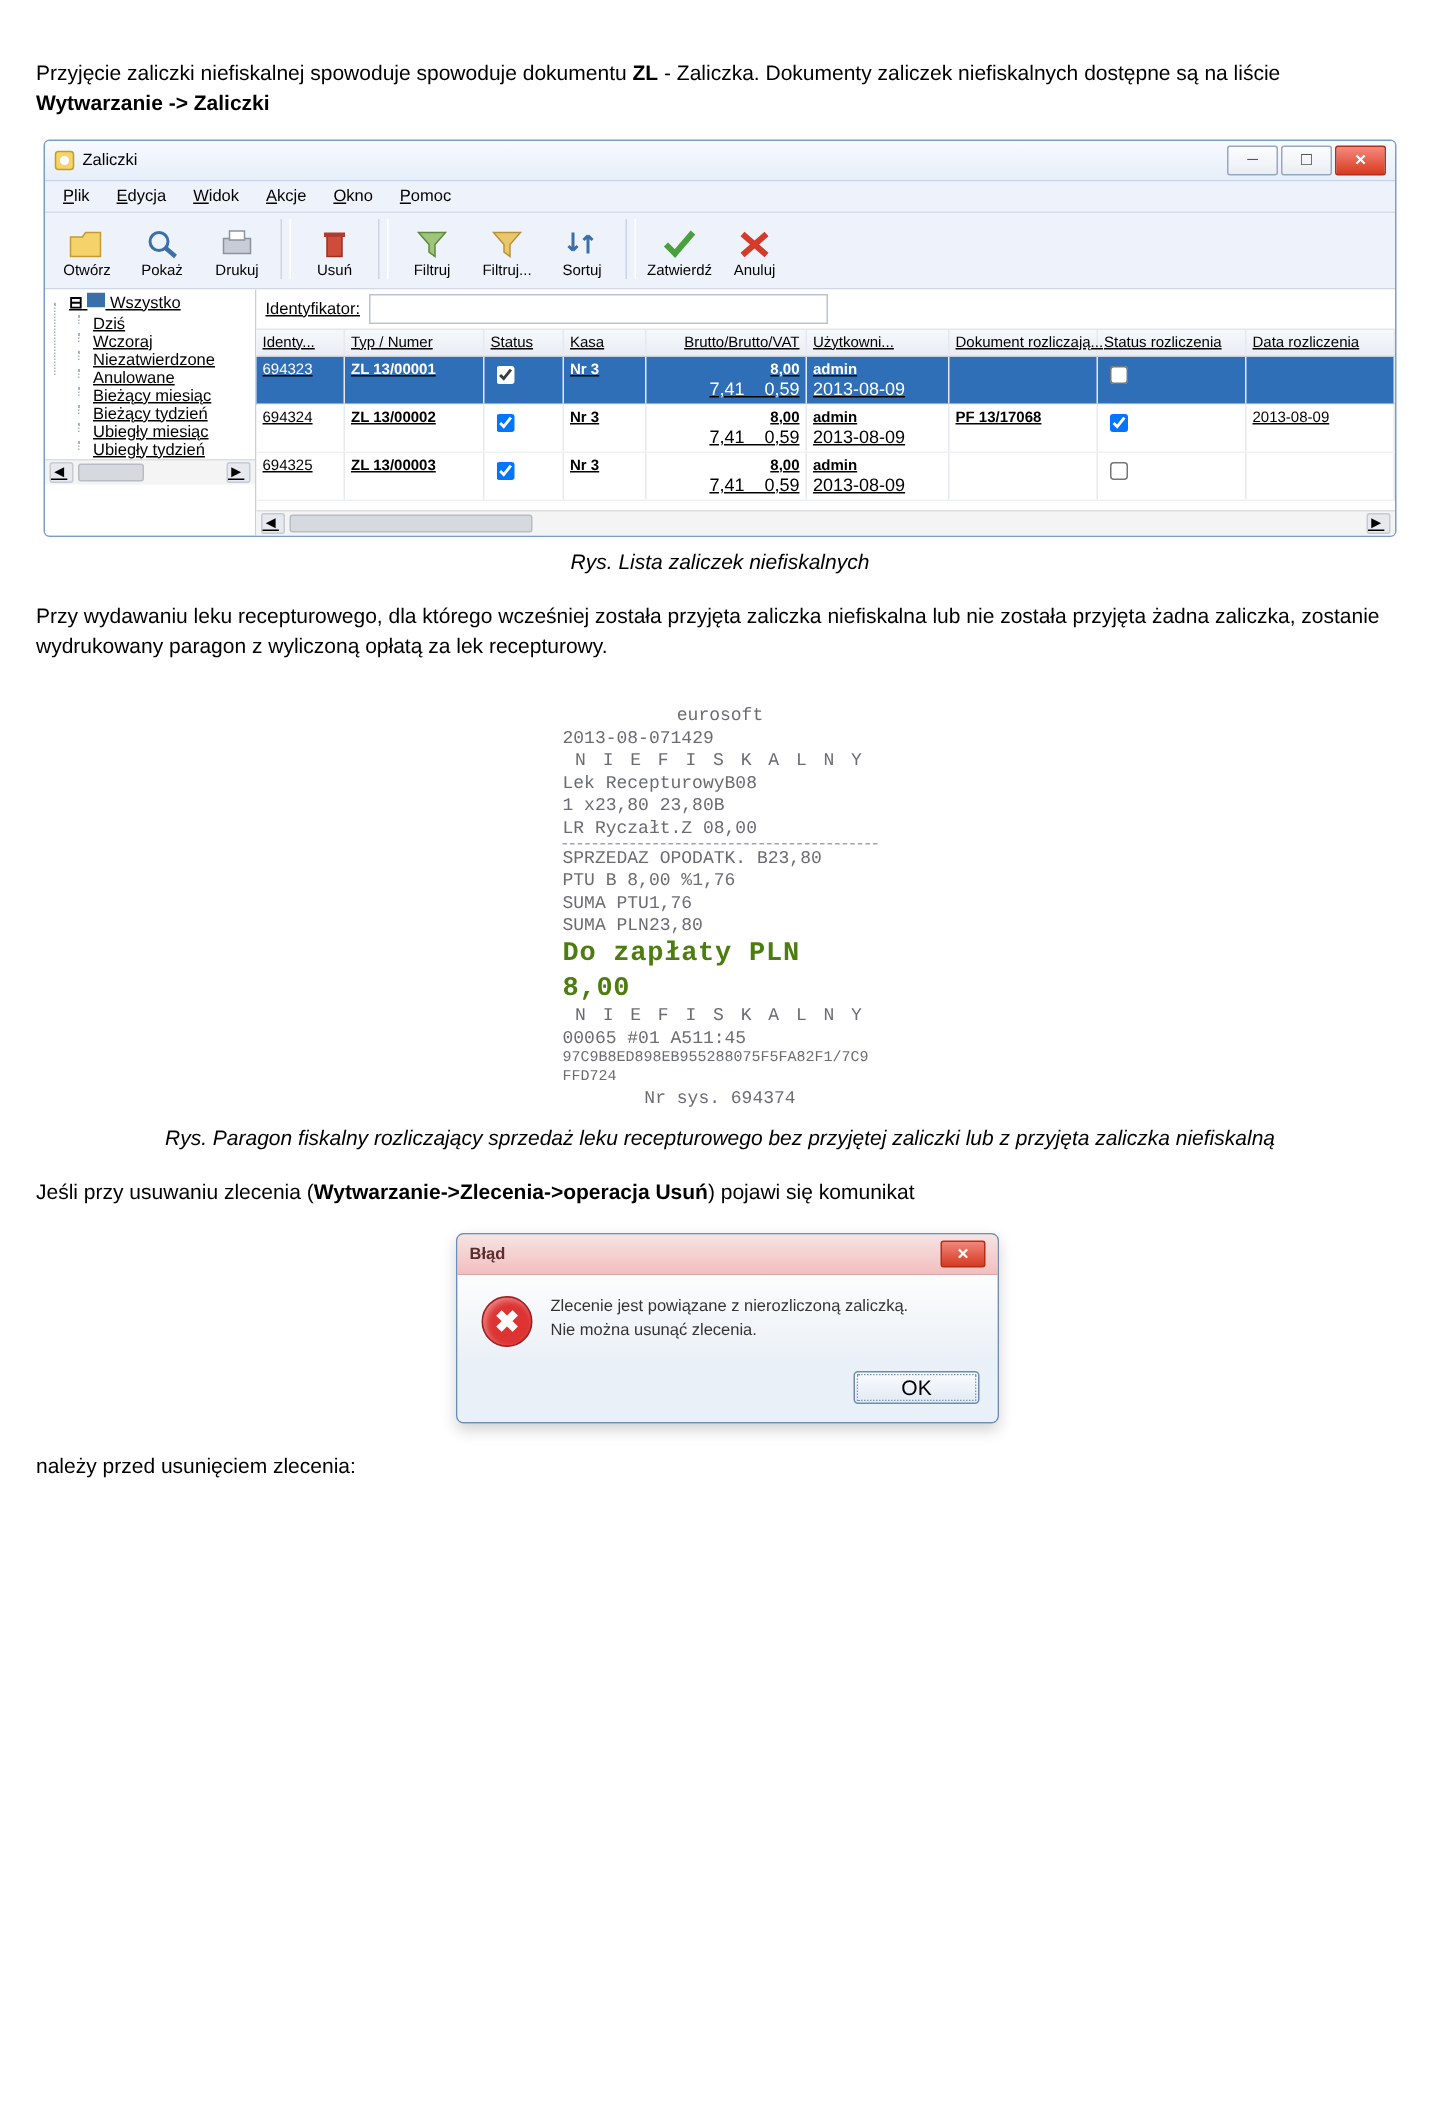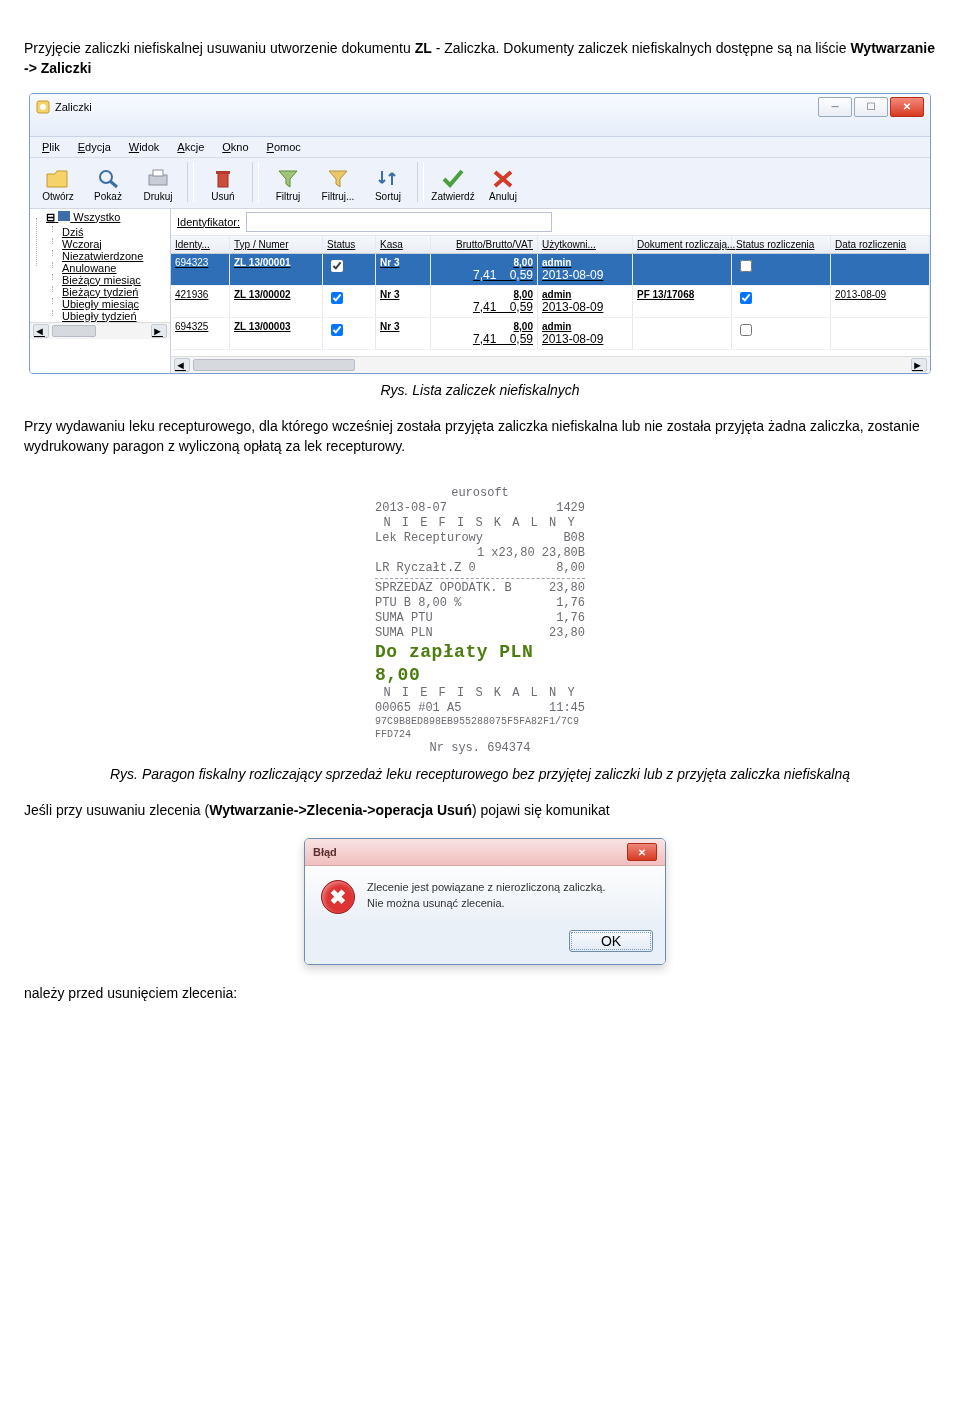--- a/index.html
+++ b/index.html
@@ -26,21 +26,21 @@
     font-family: Tahoma, sans-serif;
     font-size: 11px;
     background: #f4f6fa;
   }
   .titlebar {
     display: flex;
     align-items: center;
     justify-content: space-between;
     background: linear-gradient(#f8faff,#e6eef9);
     border-bottom: 1px solid #c8d4e6;
-    padding: 3px 6px 19px 6px;
+    padding: 3px 6px 3px 6px;
   }
   .titlebar-left { display: flex; align-items: center; gap: 5px; }
   .window-icon {
     width: 14px; height: 14px;
     display: flex; align-items: center; justify-content: center;
   }
   .win-controls { display: flex; gap: 2px; }
   .win-btn {
     width: 32px; height: 18px;
     border: 1px solid #9aa8bd;
@@ -126,21 +126,21 @@
 
   
   .receipt {
     width: 210px; margin: 30px auto 10px;
     font-family: "Courier New", monospace;
     font-size: 12px;
     color: #6a6c71;
     line-height: 1.25;
     background:#fff;
   }
-  .receipt .rline { display:flex; justify-content:space-between; }
+  .receipt .rline { display:flex; }
   .receipt .c { text-align:center; }
   .receipt .dash { border-top:1px dashed #a0a3aa; margin:2px 0; }
   .receipt .big { font-size: 18px; font-weight:bold; color:#4d7c0f; letter-spacing:0.5px;}
   .receipt .spaced { letter-spacing:2px; }
 
   
   .dlg {
     width: 360px; margin: 18px 0 18px 280px;
     border:1px solid #6d8db4;
     border-radius:5px;
@@ -176,21 +176,21 @@
   .dlg-ok {
     width:84px; height:22px; border:1px solid #6f8caf; border-radius:3px;
     background:linear-gradient(#fafcff,#e2eaf4); font-size:14px;
     outline:1px dotted #7a97bb; outline-offset:-3px;
   }
 </style>
 </head>
 <body>
 
 <p class="doc-text">
-  <span>Przyjęcie zaliczki niefiskalnej usuwaniu utworzenie dokumentu </span><span class="bold">ZL</span><span> - Zaliczka. Dokumenty zaliczek niefiskalnych dostępne są na liście </span><span class="bold">Wytwarzanie -&gt; Zaliczki</span>
+  <span>Przyjęcie zaliczki niefiskalnej spowoduje spowoduje dokumentu </span><span class="bold">ZL</span><span> - Zaliczka. Dokumenty zaliczek niefiskalnych dostępne są na liście </span><span class="bold">Wytwarzanie -&gt; Zaliczki</span>
 </p>
 
 <div class="window">
   <div class="titlebar">
     <div class="titlebar-left">
       <span class="window-icon">
         <svg width="14" height="14">
             <rect x="1" y="1" width="12" height="12" rx="2" fill="#f5d46a" stroke="#c79a2b"></rect>
             <circle cx="7" cy="7" r="3" fill="#fff"></circle>
           </svg>
@@ -342,21 +342,21 @@
             <div class="gc c2"><b>ZL  13/00001</b></div>
             <div class="gc c3"><input type="checkbox" class="cb" checked="" style=""></div>
             <div class="gc c4"><b>Nr 3</b></div>
             <div class="gc c5"><b>8,00</b><span class="subline">7,41&nbsp;&nbsp;&nbsp;&nbsp;0,59</span></div>
             <div class="gc c6"><b>admin</b><span class="subline">2013-08-09</span></div>
             <div class="gc c7"><b></b></div>
             <div class="gc c8"><input type="checkbox" class="cb" style=""></div>
             <div class="gc c9"></div>
           </div>
           <div class="grid-row">
-            <div class="gc c1">421936</div>
+            <div class="gc c1">694324</div>
             <div class="gc c2"><b>ZL  13/00002</b></div>
             <div class="gc c3"><input type="checkbox" class="cb" checked="" style=""></div>
             <div class="gc c4"><b>Nr 3</b></div>
             <div class="gc c5"><b>8,00</b><span class="subline">7,41&nbsp;&nbsp;&nbsp;&nbsp;0,59</span></div>
             <div class="gc c6"><b>admin</b><span class="subline">2013-08-09</span></div>
             <div class="gc c7"><b>PF  13/17068</b></div>
             <div class="gc c8"><input type="checkbox" class="cb" checked="" style=""></div>
             <div class="gc c9">2013-08-09</div>
           </div>
           <div class="grid-row">

